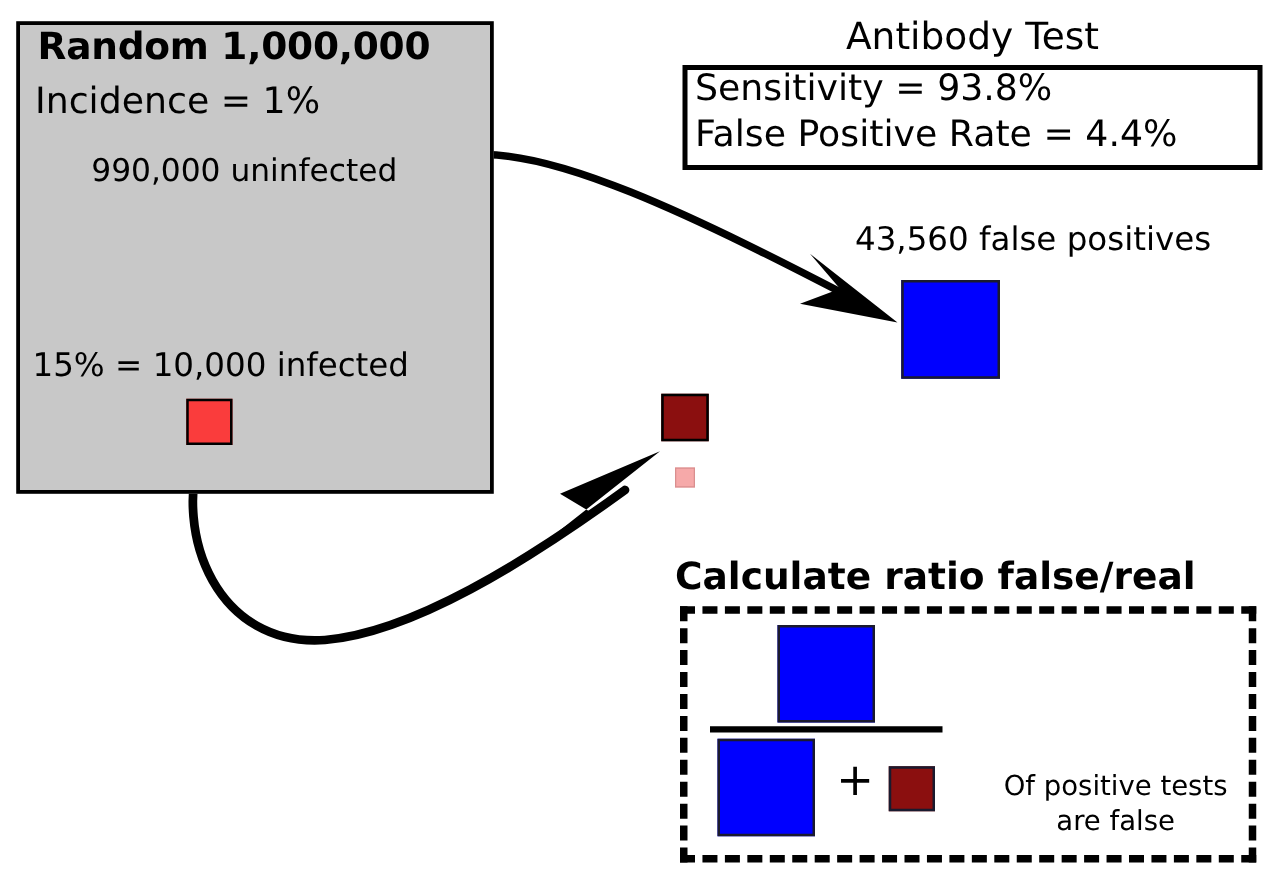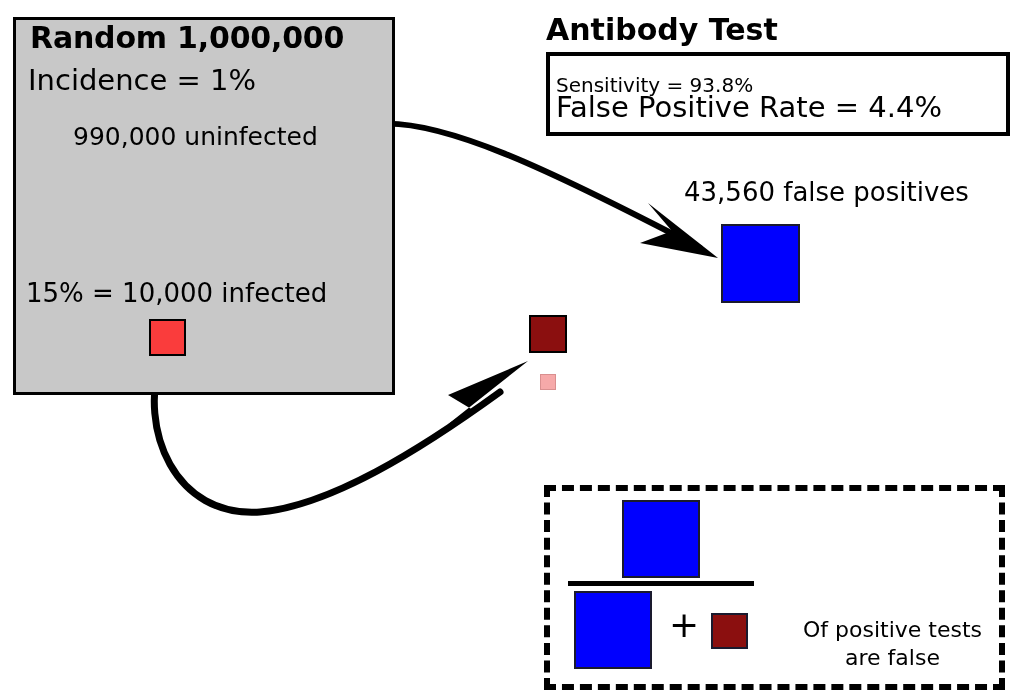--- a/index.html
+++ b/index.html
@@ -59,37 +59,36 @@
     width: 37px; height: 37px;
     background: #fa3c3c;
     border: 2px solid #000000;
     box-sizing: border-box;
   }
 
   
   #antibody-title {
     left: 546px; top: 12px;
     width: 464px;
-    text-align: left;
-    font-size: 30px;
-    font-weight: bold;
+    text-align: center;
+    font-size: 30px;
+    font-weight: normal;
     white-space: nowrap;
   }
   #antibody-box {
     left: 546px; top: 52px;
     width: 464px; height: 84px;
     border: 4px solid #000000;
     background: #ffffff;
     box-sizing: border-box;
   }
   #antibody-sensitivity {
     left: 556px; top: 53px;
-    font-size: 20px;
-    white-space: nowrap;
-    margin-top: 20px;
+    font-size: 29px;
+    white-space: nowrap;
   }
   #antibody-fpr {
     left: 556px; top: 90px;
     font-size: 29px;
     white-space: nowrap;
   }
 
   
   #false-positive-label {
     left: 684px; top: 177px;
@@ -228,20 +227,21 @@
   <div class="abs" id="antibody-box"></div>
   <div class="abs" id="antibody-sensitivity">Sensitivity = 93.8%</div>
   <div class="abs" id="antibody-fpr">False Positive Rate = 4.4%</div>
 
   <div class="abs" id="false-positive-label">43,560 false positives</div>
   <div class="abs" id="false-positive-square"></div>
 
   <div class="abs" id="detected-square"></div>
   <div class="abs" id="undetected-square"></div>
 
+  <div class="abs" id="ratio-title">Calculate ratio false/real</div>
   <div class="abs" id="ratio-box"></div>
 
   <div class="abs" id="ratio-numerator-square"></div>
   <div class="abs" id="ratio-fraction-bar"></div>
   <div class="abs" id="ratio-denominator-square"></div>
   <div class="abs" id="ratio-plus-sign">+</div>
   <div class="abs" id="ratio-true-positive-square"></div>
 
 
   <div class="abs" id="ratio-note">

